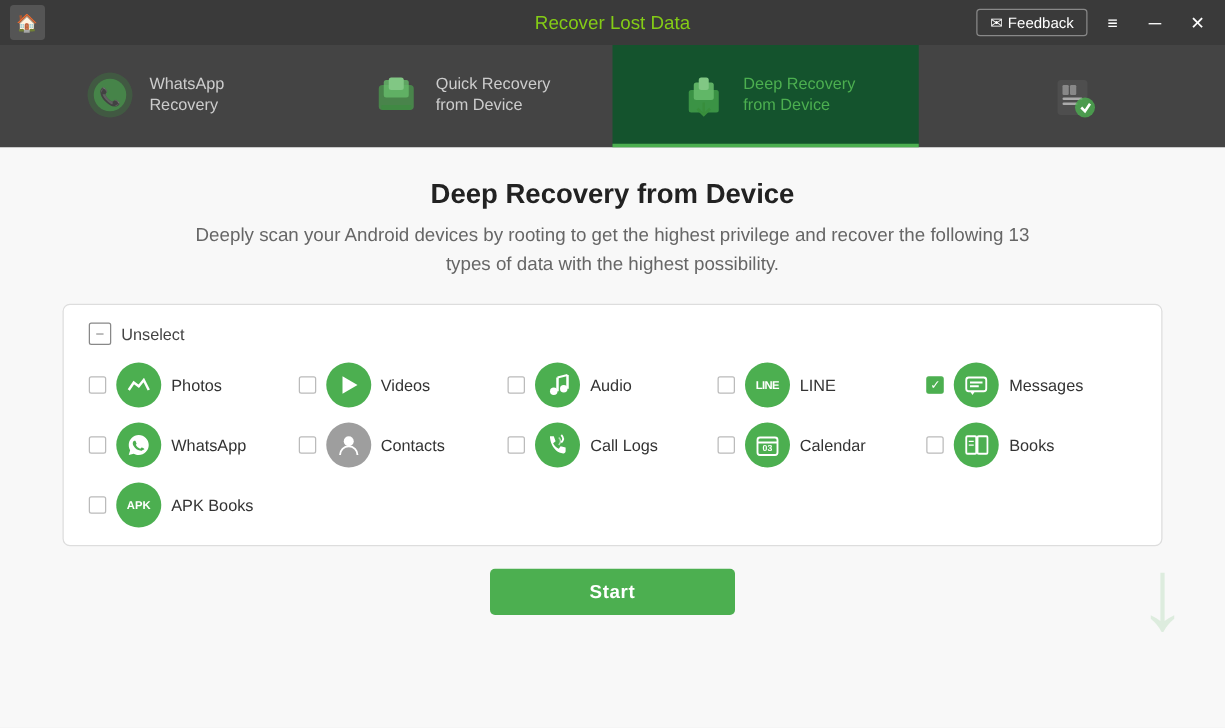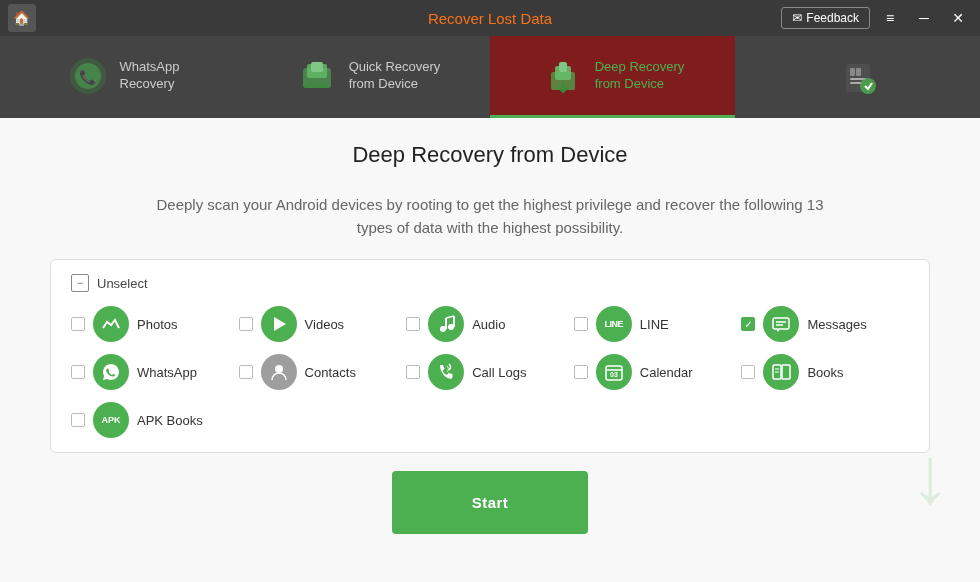--- a/index.html
+++ b/index.html
@@ -36,21 +36,21 @@
       cursor: pointer;
       display: flex;
       align-items: center;
       justify-content: center;
       font-size: 14px;
     }
     .title-bar-center {
       position: absolute;
       left: 50%;
       transform: translateX(-50%);
-      color: #f97316;
+      color: #84cc16;
       font-size: 15px;
       font-weight: 500;
     }
     .title-bar-right {
       display: flex;
       align-items: center;
       gap: 6px;
     }
     .feedback-btn {
       background: transparent;
@@ -88,21 +88,21 @@
       display: flex;
       align-items: center;
       justify-content: center;
       gap: 10px;
       cursor: pointer;
       padding: 0 10px;
       color: #ccc;
       border-bottom: 3px solid transparent;
     }
     .nav-tab.active {
-      background: #7f1d1d;
+      background: #14532d;
       color: #4caf50;
       border-bottom: 3px solid #4caf50;
     }
     .nav-tab-icon {
       width: 44px;
       height: 44px;
       flex-shrink: 0;
     }
     .nav-tab-text {
       font-size: 13px;
@@ -117,23 +117,23 @@
     .main-content {
       background: #f8f8f8;
       padding: 24px 50px 16px;
       height: calc(582px - 36px - 82px);
       overflow: hidden;
       position: relative;
     }
     .page-title {
       text-align: center;
       font-size: 22px;
-      font-weight: 400;
+      font-weight: 700;
       color: #222;
-      margin-bottom: 26px;
+      margin-bottom: 10px;
     }
     .page-subtitle {
       text-align: center;
       font-size: 15px;
       color: #666;
       margin-bottom: 20px;
       line-height: 1.5;
     }
 
     
@@ -214,21 +214,21 @@
     
     .start-section {
       text-align: center;
       margin-top: 18px;
     }
     .start-btn {
       background: #4caf50;
       color: white;
       border: none;
       border-radius: 4px;
-      padding: 23px 80px;
+      padding: 10px 80px;
       font-size: 15px;
       font-weight: 600;
       cursor: pointer;
       letter-spacing: 0.5px;
     }
 
     
     .watermark {
       position: absolute;
       right: 30px;

